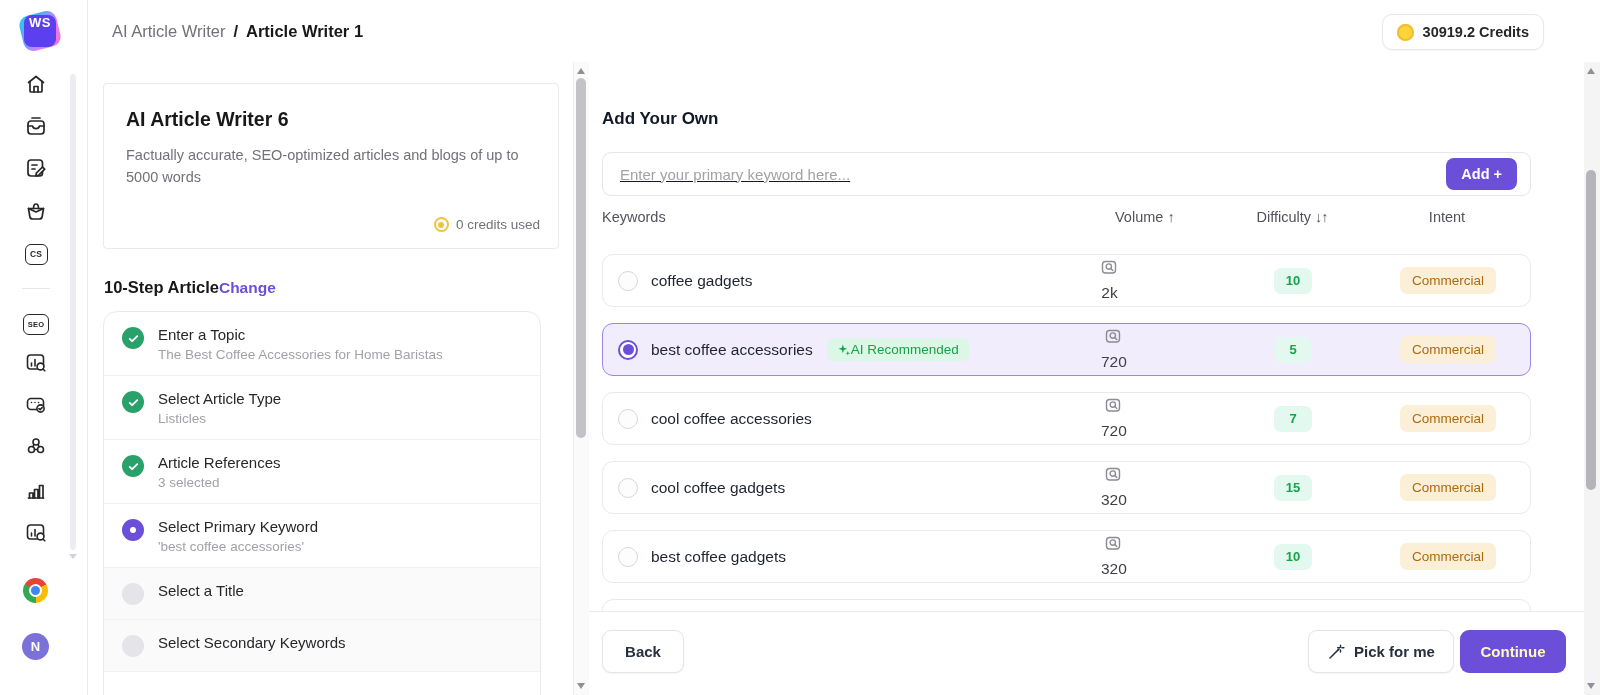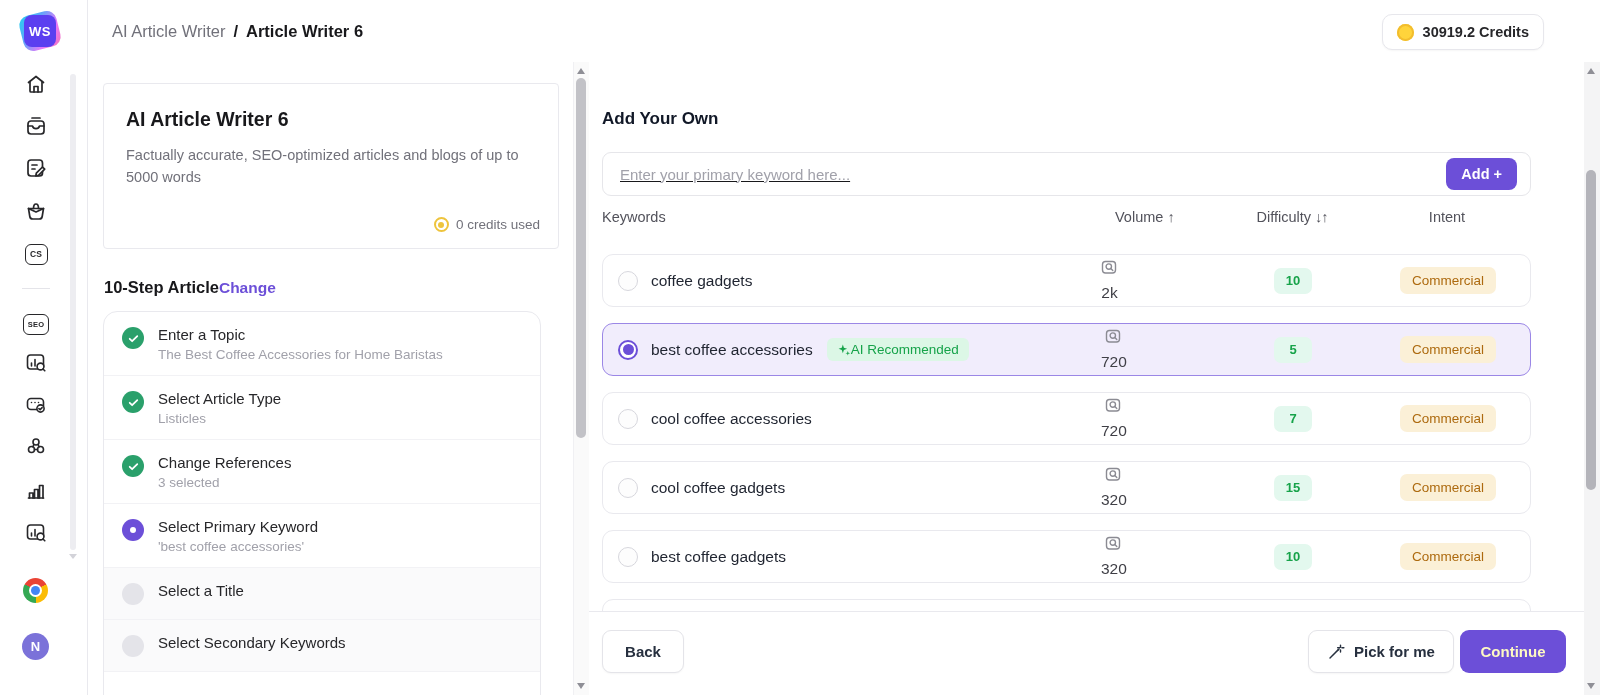--- a/index.html
+++ b/index.html
@@ -4,21 +4,21 @@
 <style>
   html,body{margin:0;padding:0;background:#fff;}
   .app{position:relative;width:1600px;height:695px;overflow:hidden;background:#fff;
        font-family:"Liberation Sans",sans-serif;color:#18181b;}
 
   
   .sidebar{position:absolute;left:0;top:0;width:87px;height:695px;background:#fff;border-right:1px solid #e9e9ee;}
   .logo{position:absolute;left:19px;top:11px;width:42px;height:40px;}
   .logo:before{content:"";position:absolute;inset:2px;border-radius:10px;transform:rotate(-14deg);
        background:linear-gradient(135deg,#22d3ee 0%,#60a5fa 35%,#e879f9 70%,#f472b6 100%);}
-  .logo-core{position:absolute;inset:4px 5px;background:#5b3ff0;border-radius:8px;display:flex;align-items:center;justify-content:center;
+  .logo-core{position:absolute;inset:4px 5px;background:#5b3ff0;border-radius:8px;display:flex;justify-content:center;
        color:#fff;font-size:13px;font-weight:bold;letter-spacing:.5px;}
   .nav-btn{position:absolute;left:23px;width:26px;height:26px;padding:0;border:0;background:transparent;cursor:pointer;
        display:flex;align-items:center;justify-content:center;}
   .nav-btn svg{display:block;}
   .badge-ic{border:1.7px solid #27272a;border-radius:6px;color:#27272a;font-weight:bold;display:flex;align-items:center;justify-content:center;}
   .cs-ic{width:21px;height:19px;font-size:8.5px;}
   .seo-ic{width:25px;height:19px;font-size:7.5px;letter-spacing:.3px;}
   .side-divider{position:absolute;left:22px;top:288px;width:28px;height:1px;background:#e4e4e9;}
   .side-scroll{position:absolute;left:70px;top:74px;width:6px;height:476px;border-radius:3px;background:#ededf1;}
   .side-scroll-arrow{position:absolute;left:69px;top:554px;width:0;height:0;border-left:4px solid transparent;border-right:4px solid transparent;border-top:5px solid #d3d3d9;}
@@ -209,21 +209,21 @@
     <button class="nav-btn chrome" style="top:578px"></button>
     <div class="avatar">
         <span>N</span>
       </div>
   </aside>
 
   <header class="hdr-bar">
     <div class="crumbs">
       <span class="crumb-parent">AI Article Writer</span>
       <span class="crumb-sep">/</span>
-      <span class="crumb-current">Article Writer 6</span>
+      <span class="crumb-current">Article Writer 1</span>
     </div>
     <div class="credits-pill">
       <span class="coin"></span>
       <span class="credits-txt">30919.2 Credits</span>
     </div>
   </header>
 
   <section class="left-panel">
     <div class="tool-card">
       <div class="tool-title">AI Article Writer 6</div>
@@ -262,21 +262,21 @@
       <span class="step-detail" style="display:block">Listicles</span>
     </span>
   </div>
         <div class="step done">
     <span class="step-dot">
             <svg width="13" height="13" viewBox="0 0 24 24" fill="none" stroke="#fff" stroke-width="3.2" stroke-linecap="round" stroke-linejoin="round">
               <path d="M5 12.5l4.5 4.5L19 7.5"></path>
             </svg>
           </span>
     <span class="step-txt">
-      <span class="step-label" style="display:block">Change References</span>
+      <span class="step-label" style="display:block">Article References</span>
       <span class="step-detail" style="display:block">3 selected</span>
     </span>
   </div>
         <div class="step active">
     <span class="step-dot"></span>
     <span class="step-txt">
       <span class="step-label" style="display:block">Select Primary Keyword</span>
       <span class="step-detail" style="display:block">'best coffee accessories'</span>
     </span>
   </div>

